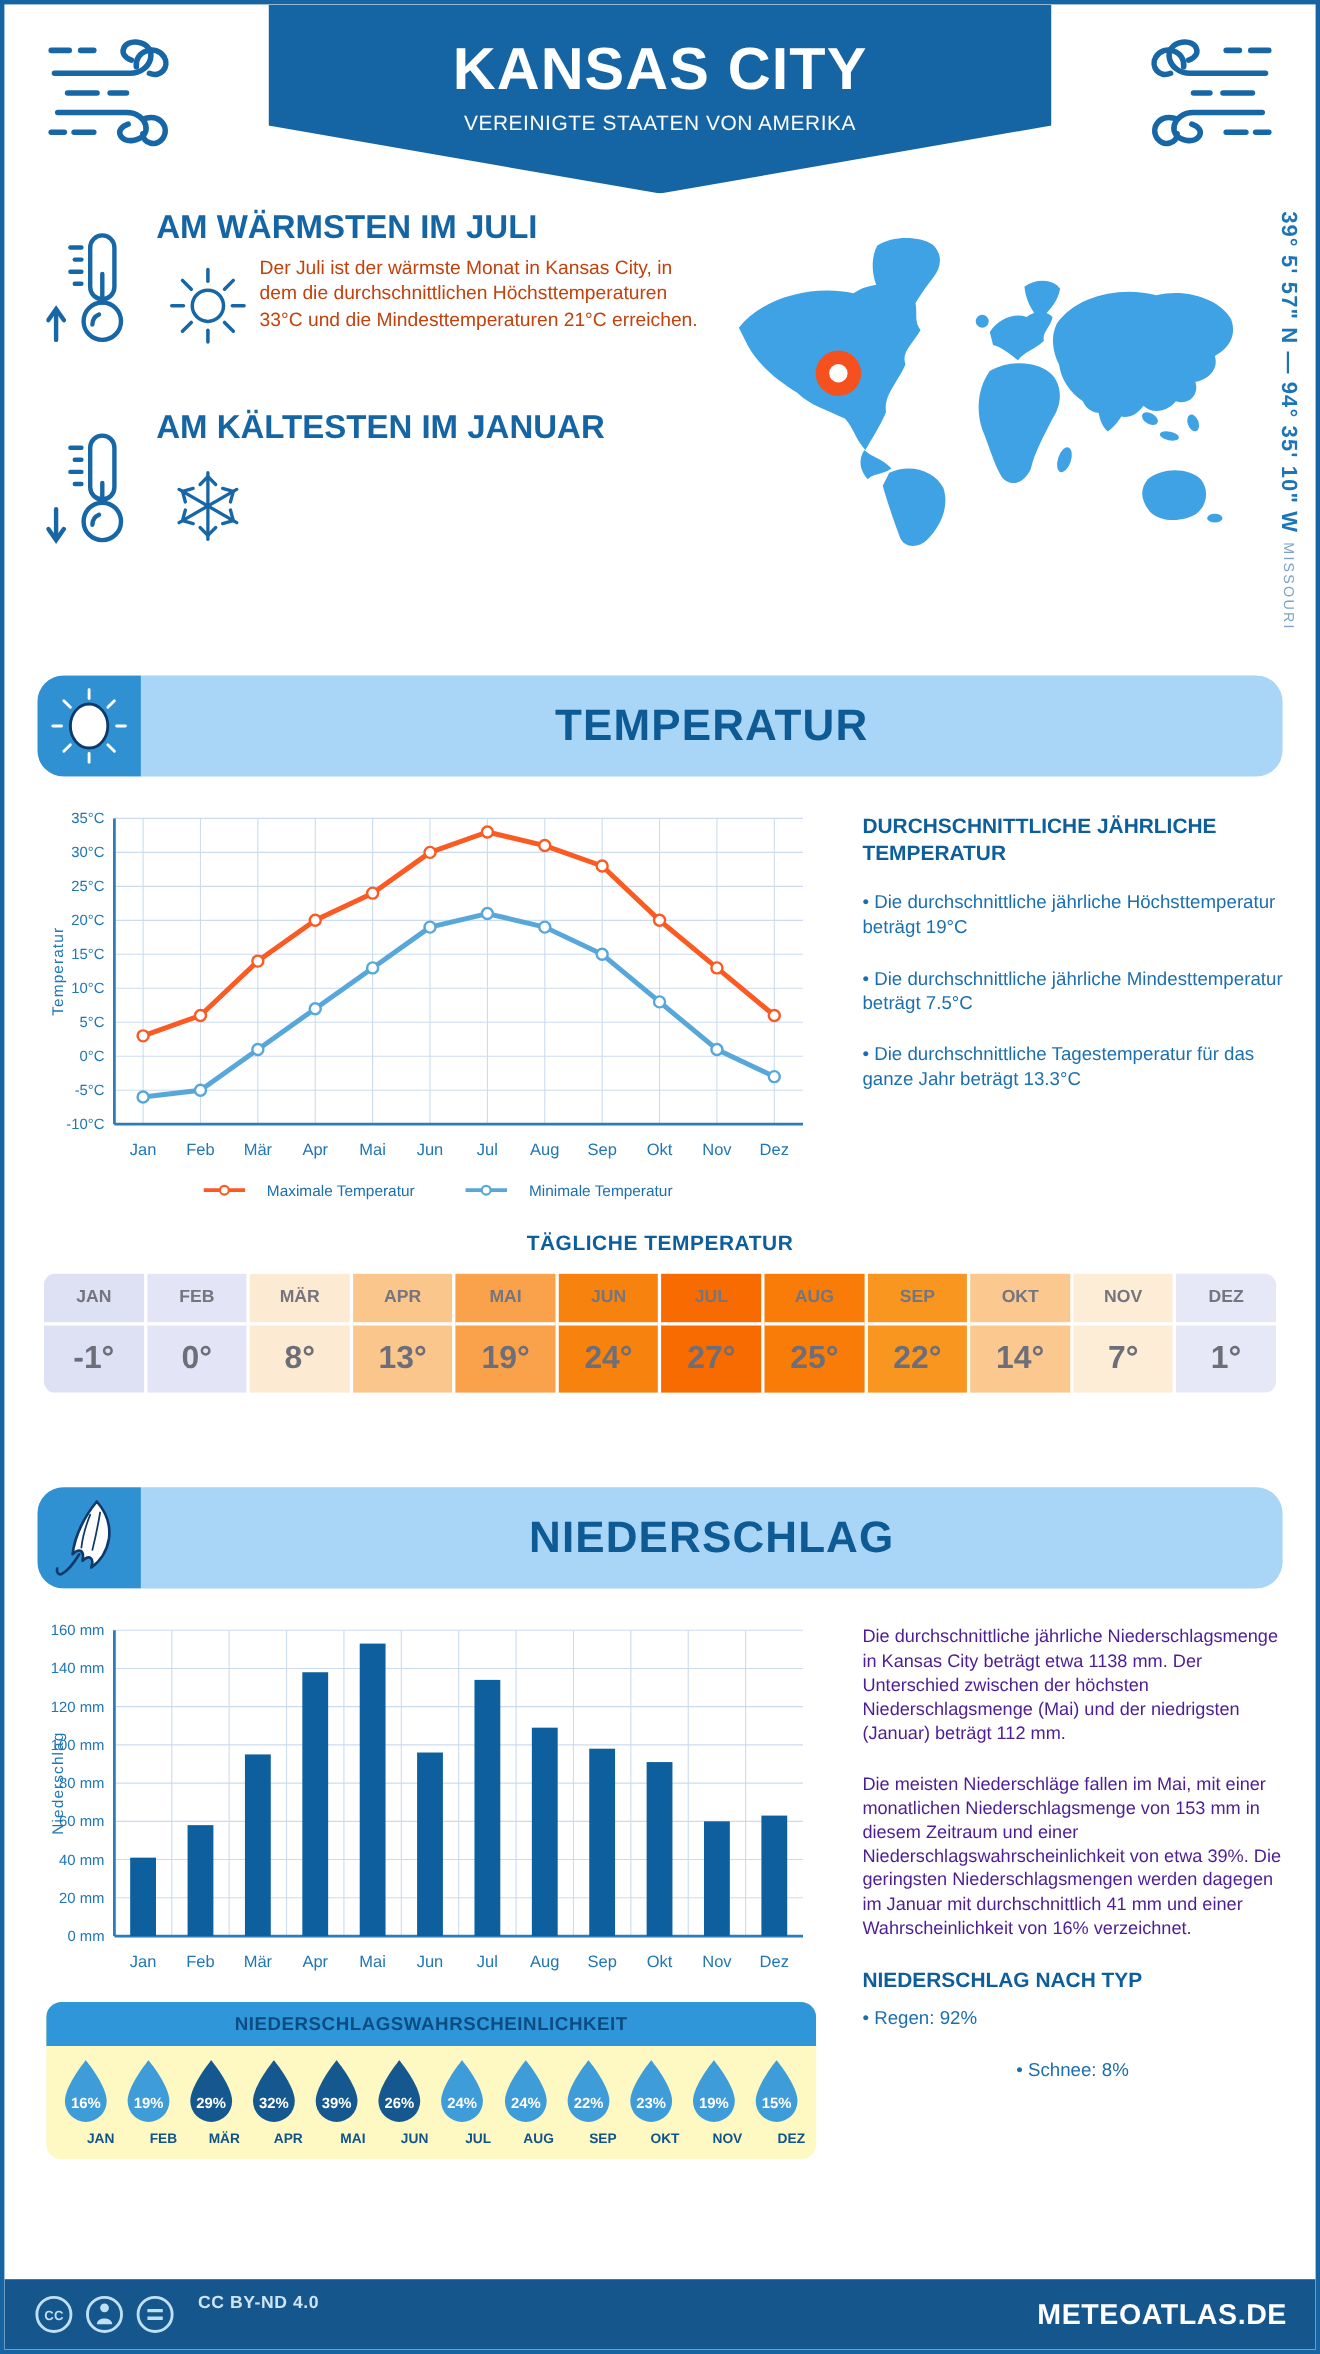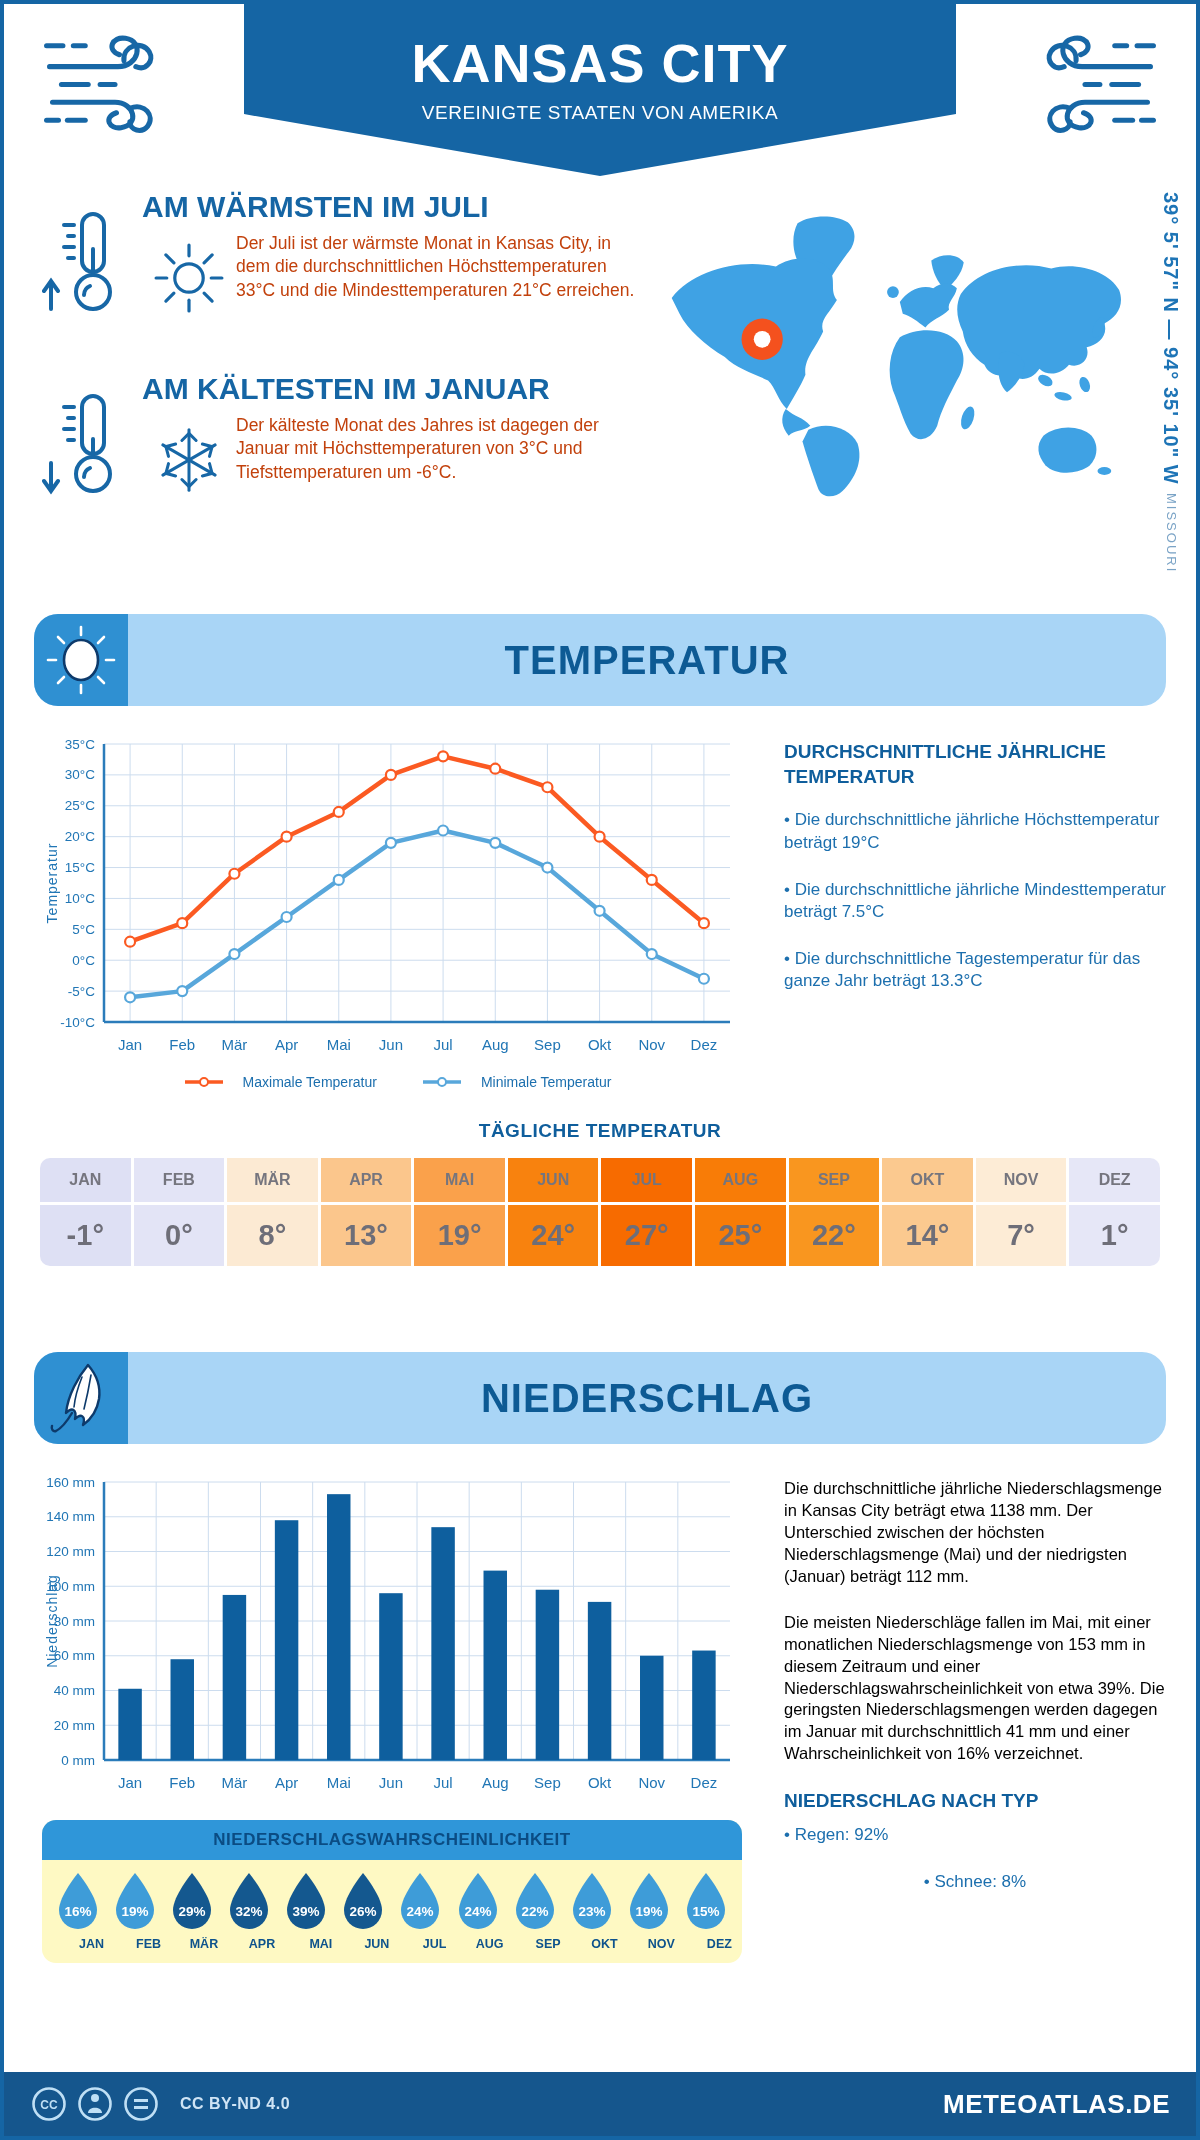--- a/index.html
+++ b/index.html
@@ -51,40 +51,40 @@
   .chart-col { width:712px; flex:none; }
   svg.chart { width:700px; height:330px; display:block; }
   .tick { fill:#2176B5; font-size:13.5px; font-family:"Liberation Sans",sans-serif; }
   .cat { fill:#2176B5; font-size:15px; font-family:"Liberation Sans",sans-serif; }
   .axlabel { fill:#2176B5; font-size:14px; letter-spacing:1px; font-family:"Liberation Sans",sans-serif; }
   .legend { display:flex; justify-content:center; gap:46px; margin-top:12px; font-size:14px; color:#1C6FAE; }
   .legend .item { display:flex; align-items:center; gap:20px; }
   .text-col { flex:1; padding-left:30px; padding-top:8px; }
   .text-col h3 { font-size:19px; font-weight:bold; color:#0F5E9C; margin:0 0 20px; line-height:1.3; }
   .bullet { font-size:17px; color:#1C6FAE; line-height:1.33; margin-bottom:24px; }
-  .para { font-size:16.5px; color:#000000; line-height:1.33; margin:0 0 24px; }
+  .para { font-size:16.5px; color:#4c1d95; line-height:1.33; margin:0 0 24px; }
   
   .daily-title { text-align:center; font-size:19px; font-weight:bold; color:#0F5E9C; margin-top:30px; letter-spacing:.5px; flex:none; }
   .daily-table { display:flex; margin:16px 36px 0; flex:none; }
   .dcol { flex:1; }
   .dcol + .dcol { margin-left:3px; }
   .dcol:first-child { border-radius:10px 0 0 10px; overflow:hidden; }
   .dcol:last-child { border-radius:0 10px 10px 0; overflow:hidden; }
   .dm { height:44px; display:flex; align-items:center; justify-content:center; font-size:16px; font-weight:bold; color:#75757E; }
   .dv { height:64px; display:flex; align-items:center; justify-content:center; font-size:29px; font-weight:bold; color:#6E6E78; border-top:3px solid #fff; }
   
   .prob-box { width:700px; margin-top:20px; border-radius:14px; overflow:hidden; background:#fef9c3; }
   .prob-head { height:40px; background:#2F96D9; display:flex; align-items:center; justify-content:center; font-size:17px; font-weight:bold; color:#0B4C83; letter-spacing:.5px; }
   .prob-body { display:flex; justify-content:space-between; padding:12px 10px 12px; }
   .drop { width:52px; text-align:right; }
   .drop svg { width:48px; height:60px; display:block; margin:0 auto; }
   .drop-month { font-size:12.5px; font-weight:bold; color:#0E538C; margin-top:5px; }
   
   .footer { margin-top:auto; height:64px; background:#15568D; display:flex; align-items:center; padding:0 26px; flex:none; }
-  .cc-group { display:flex; gap:8px; align-items:center; }
+  .cc-group { display:flex; gap:8px; align-items:flex-start; }
   .cc-label { font-size:16px; font-weight:bold; margin-left:12px; color:#CFE4F5; letter-spacing:.5px; }
   .site { margin-left:auto; font-size:26px; font-weight:bold; color:#fff; letter-spacing:.5px; }
 </style>
 </head>
 <body>
 
 <div class="header-wrap">
   <svg class="wind-icon" viewBox="0 0 100 82">
     <g fill="none" stroke="#1767A6" stroke-width="3.4" stroke-linecap="round">
       <path d="M6 30 h46 c14 0 18-17 5-19 c-9-1.5-13 8-4 11"></path>
@@ -190,21 +190,20 @@
                     <path d="M-8 22 L0 30 L8 22"></path>
                   </g>
                 <g transform="rotate(120)">
                     <line y1="-34" y2="34"></line>
                     <path d="M-8 -22 L0 -30 L8 -22"></path>
                     <path d="M-8 22 L0 30 L8 22"></path>
                   </g>
               </g>
             </g>
           </svg>
-          <div class="hl-text">Der kälteste Monat des Jahres ist dagegen der Januar mit Höchsttemperaturen von 3°C und Tiefsttemperaturen um -6°C.</div>
         </div>
       </div>
     </div>
   </div>
 
   <div class="map-zone">
     <svg class="world-svg" viewBox="0 0 480 300">
       <g fill="#3FA2E4">
         <path d="M146 16 C160 7 184 7 197 15 C206 23 206 35 198 45 C188 58 177 74 171 90 C159 86 151 74 149 60 C141 48 139 29 146 16 Z"></path>
         <path d="M18 92 C40 64 86 52 124 60 C142 48 166 50 178 62 C186 74 178 84 186 94 C178 108 168 114 172 126 C164 144 152 154 154 170 C148 184 141 194 135 205 C126 196 124 184 116 176 C100 168 84 164 72 152 C52 140 34 124 26 108 Z"></path>

